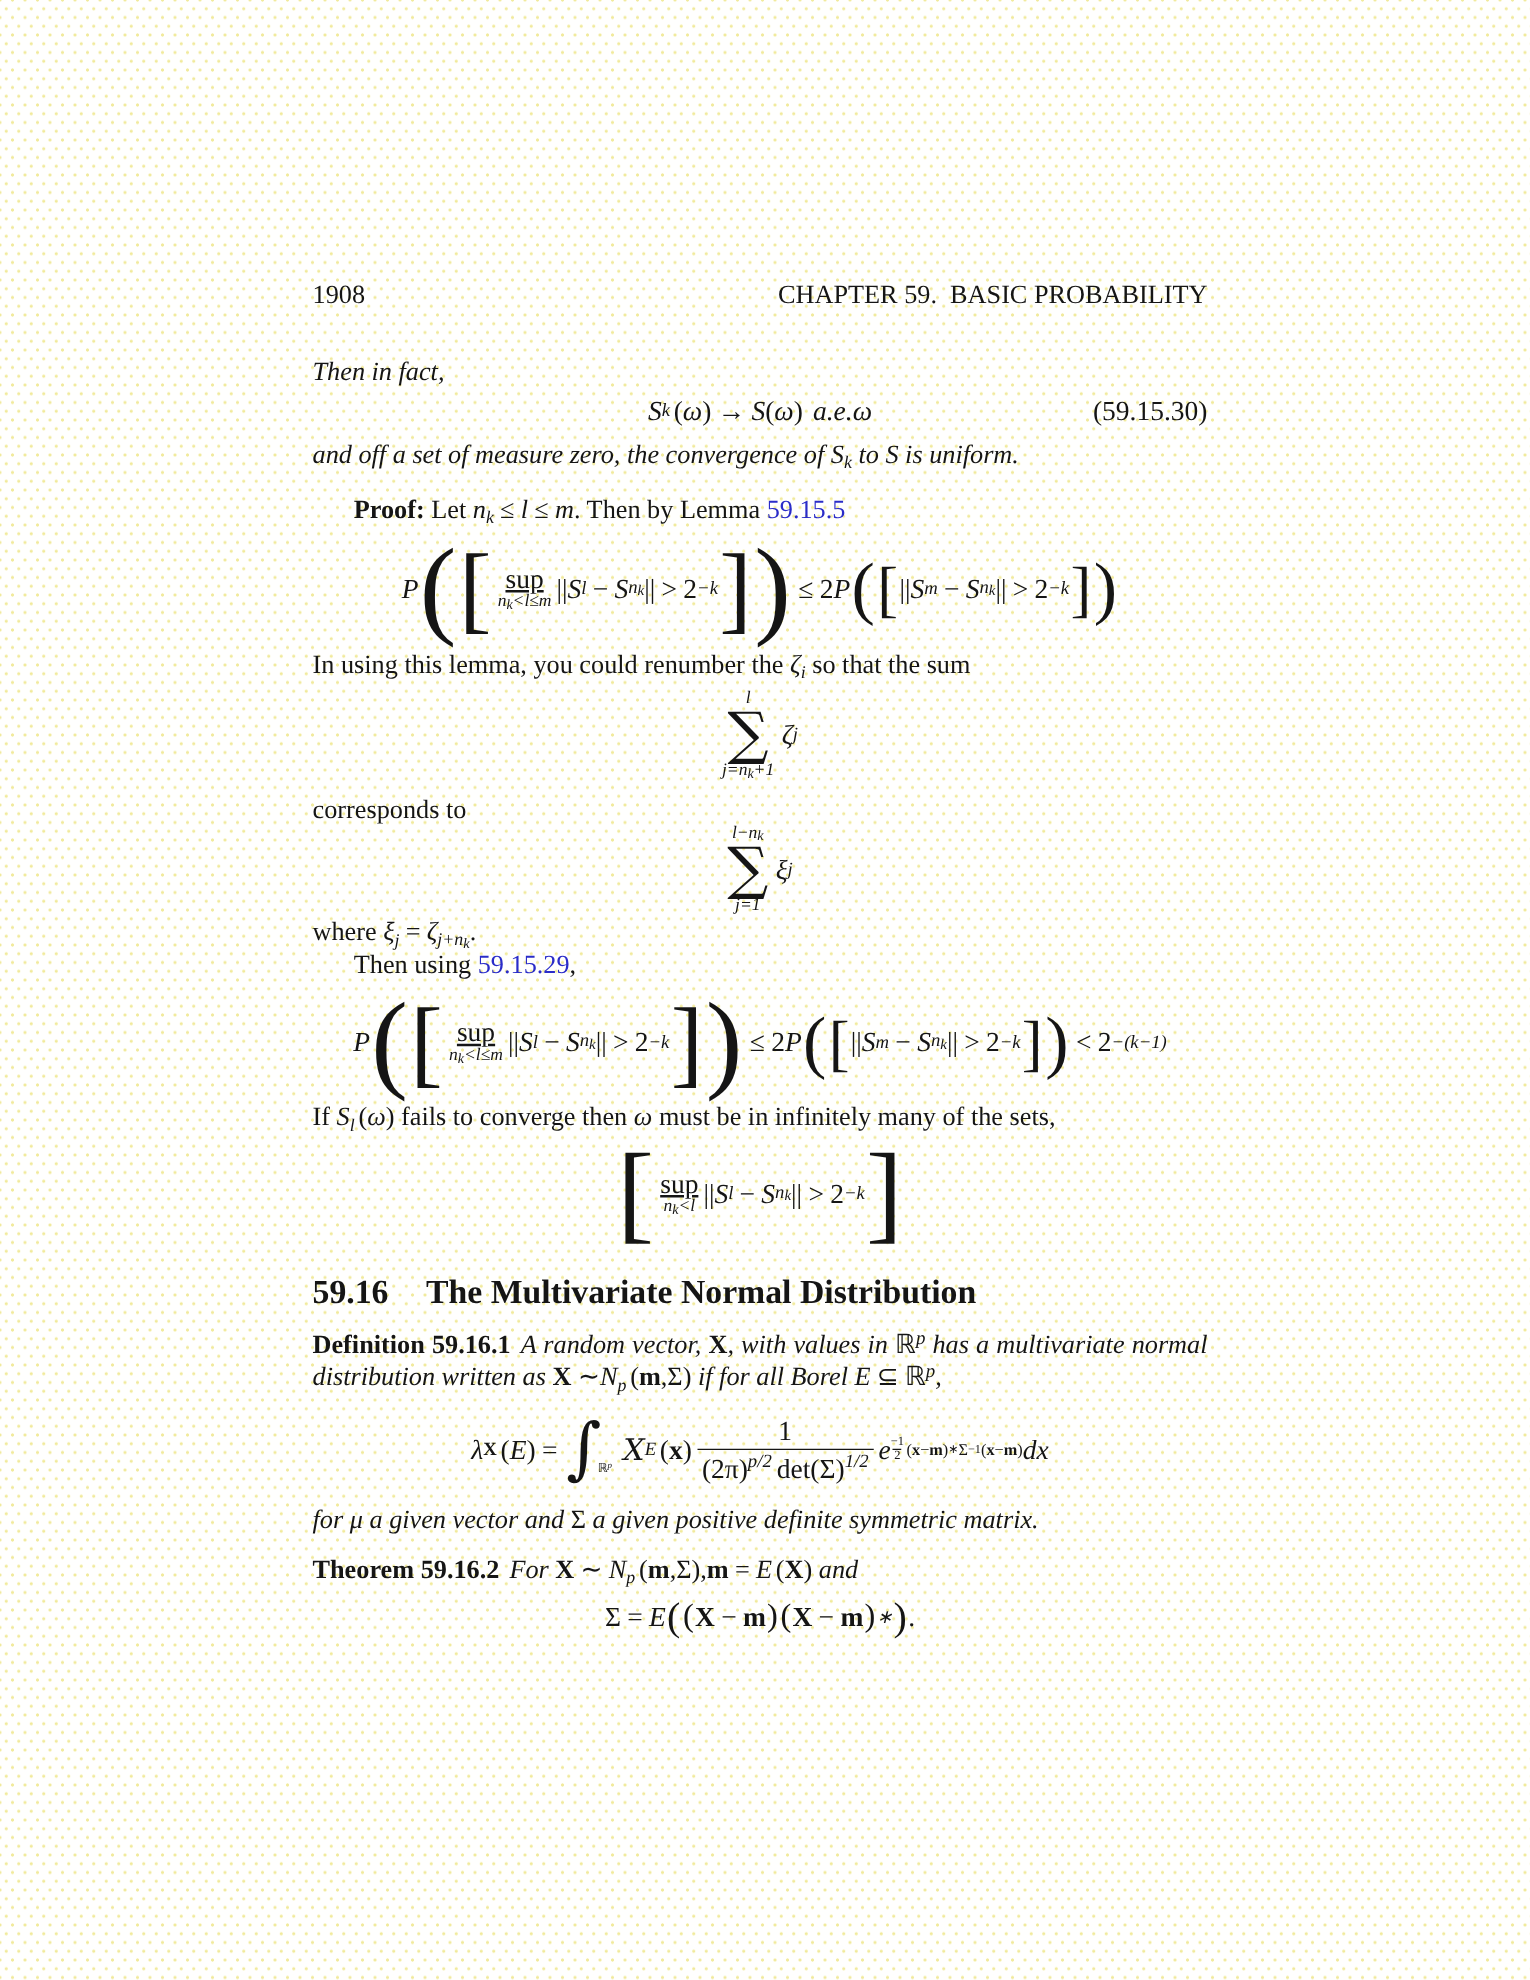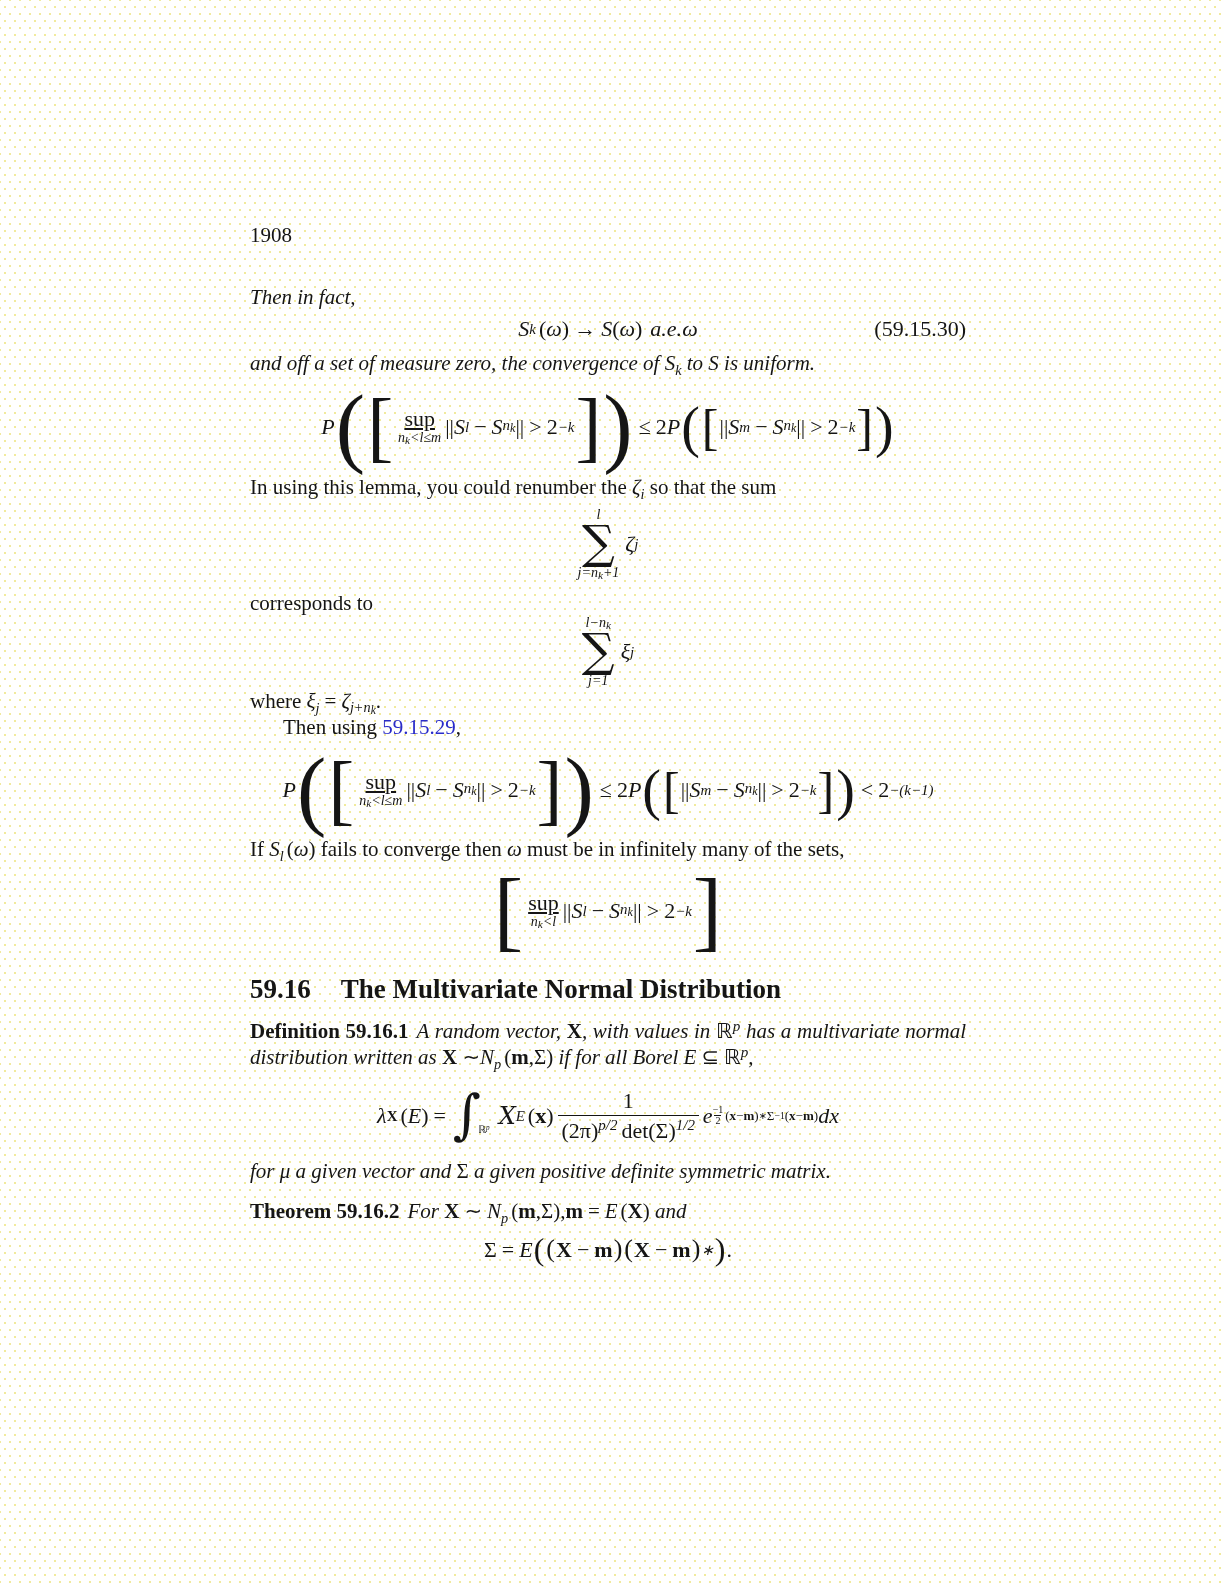--- a/index.html
+++ b/index.html
@@ -74,20 +74,21 @@
   .h2 { display:flex; gap:30px; font-weight:bold; font-size:27px; line-height:34px; }
 </style>
 </head>
 <body>
 
 <div class="page">
   <div class="content">
 
     <div class="hdr">
       <span>1908</span>
+      <span class="chap">CHAPTER 59.  BASIC PROBABILITY</span>
     </div>
 
     <p class="it" style="margin-top:36px">
       <span>Then in fact,</span>
     </p>
 
     <div class="disp" style="margin-top:6px">
       <span class="mi">S</span>
         <span class="msub">k</span>
         <span class="mr spl">(</span>
@@ -100,20 +101,23 @@
         <span class="mr">)</span>
       <span class="it" style="margin-left:8px">a.e.</span>
         <span class="mi">ω</span>
       <span class="tag">(59.15.30)</span>
     </div>
 
     <p class="it" style="margin-top:8px">
       <span>and off a set of measure zero, the convergence of </span><span class="mi">S</span><span class="msub">k</span><span> to </span><span class="mi">S</span><span> is uniform.</span>
     </p>
 
+    <p class="indent" style="margin-top:18px">
+      <span class="bf">Proof:</span><span> Let </span><span class="mi">n</span><span class="msub">k</span><span class="mr sp">≤</span><span class="mi">l</span><span class="mr sp">≤</span><span class="mi">m</span><span>. Then by Lemma </span><span class="link">59.15.5</span>
+    </p>
 
     <div class="disp" style="margin-top:6px; min-height:90px">
       <span class="mi">P</span>
       <span class="delim fz88">(</span>
       <span class="delim fz78">[</span>
       <span class="limstack">
         <span class="op">sup</span>
         <span class="lim"><span>n</span><span class="msub2">k</span><span>&lt;l≤m</span></span>
       </span>
       <span class="mr">||</span>

